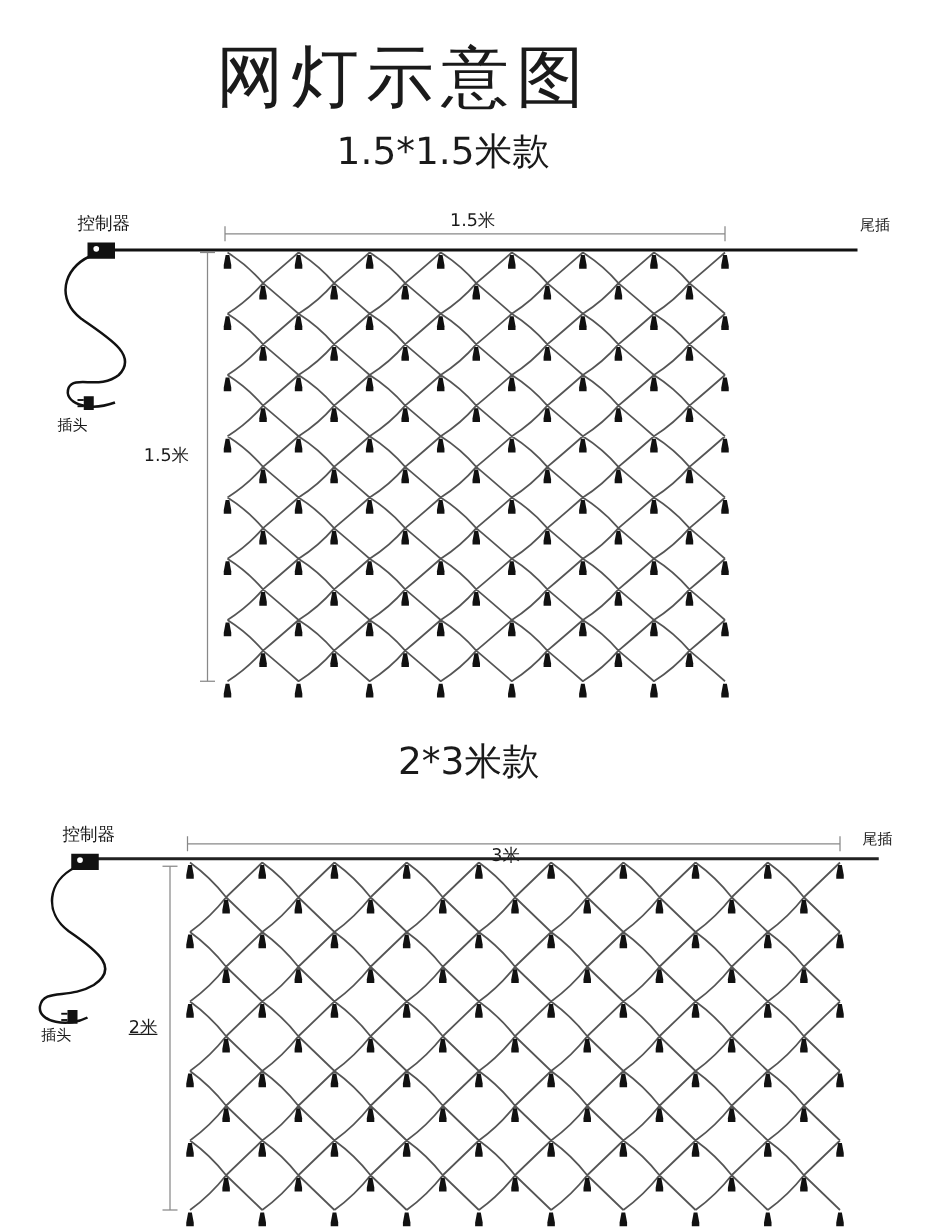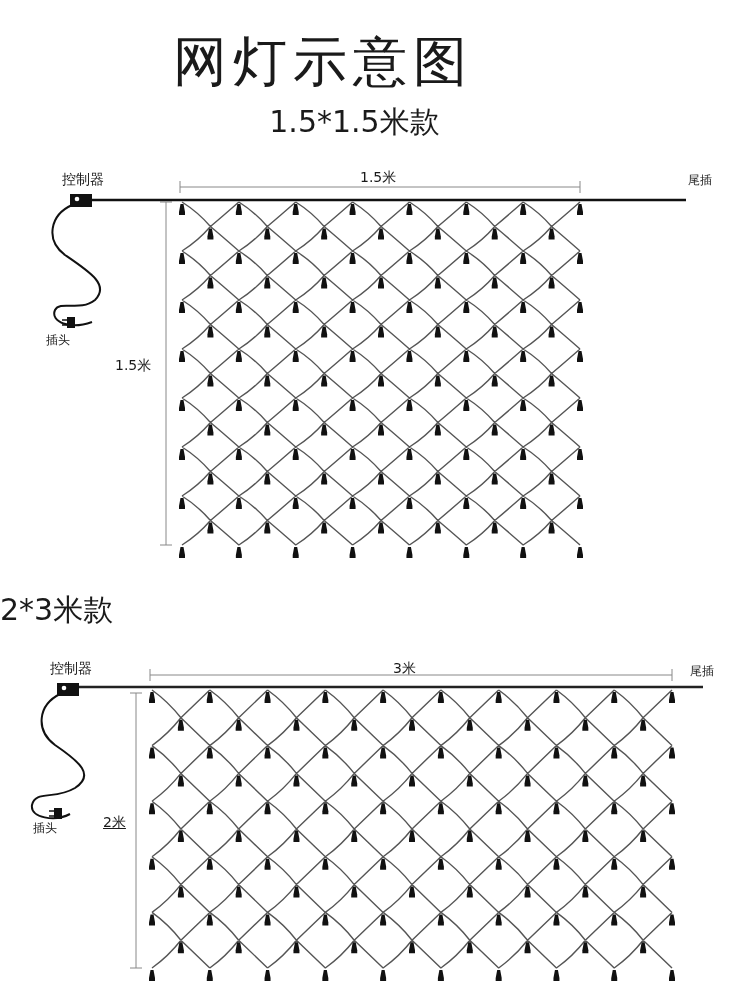--- a/index.html
+++ b/index.html
@@ -1,42 +1,42 @@
 <!DOCTYPE html>
 <html><head>
 <meta charset="utf-8">
 <style>
   html, body { margin:0; padding:0; background:#ffffff; }
   body { width:750px; height:984px; position:relative; overflow:hidden;
          font-family:"DejaVu Sans","Liberation Sans",sans-serif; color:#1a1a1a; }
   .abs { position:absolute; }
   .title { left:0; width:646px; top:30px; text-align:center; font-size:54px; letter-spacing:6px; line-height:64px; }
   .sub1 { left:0; width:709px; top:102px; text-align:center; font-size:30px; line-height:40px; }
-  .sub2 { left:0; width:750px; top:590px; text-align:left; font-size:30px; line-height:40px; }
+  .sub2 { left:0; width:750px; top:590px; text-align:center; font-size:30px; line-height:40px; }
   .lbl { font-size:14px; line-height:18px; white-space:nowrap; }
   .lbl-s { font-size:12px; line-height:14px; white-space:nowrap;text-align:right; }
   svg { position:absolute; left:0; top:0; }
 </style>
 </head>
 <body>
 
 <div class="abs title">网灯示意图</div>
 <div class="abs sub1">1.5*1.5米款</div>
 <div class="abs sub2">2*3米款</div>
 
 <div class="abs lbl" style="left:62px;top:170px;">控制器</div>
 <div class="abs lbl-s" style="left:46px;top:333px;">插头</div>
 <div class="abs lbl-s" style="left:688px;top:173px;">尾插</div>
 <div class="abs lbl" style="left:360px;top:168px;">1.5米</div>
 <div class="abs lbl" style="left:115px;top:356px;">1.5米</div>
 
 <div class="abs lbl" style="left:50px;top:659px;">控制器</div>
 <div class="abs lbl-s" style="left:33px;top:821px;">插头</div>
 <div class="abs lbl-s" style="left:690px;top:664px;">尾插</div>
-<div class="abs lbl" style="left:393px;top:659px;">3米</div>
+<div class="abs lbl" style="left:393px;top:676px;">3米</div>
 <div class="abs lbl" style="left:103px;top:813px;text-decoration:underline;">2米</div>
 
 <svg id="drawing" width="750" height="984" viewBox="0 0 750 984">
 
   <g>
     <line x1="180" y1="187" x2="580" y2="187" stroke="#888" stroke-width="1"></line>
     <line x1="180" y1="181" x2="180" y2="193" stroke="#888" stroke-width="1"></line>
     <line x1="580" y1="181" x2="580" y2="193" stroke="#888" stroke-width="1"></line>
     <line x1="166" y1="202" x2="166" y2="545" stroke="#888" stroke-width="1"></line>
     <line x1="160" y1="202" x2="172" y2="202" stroke="#888" stroke-width="1"></line>

